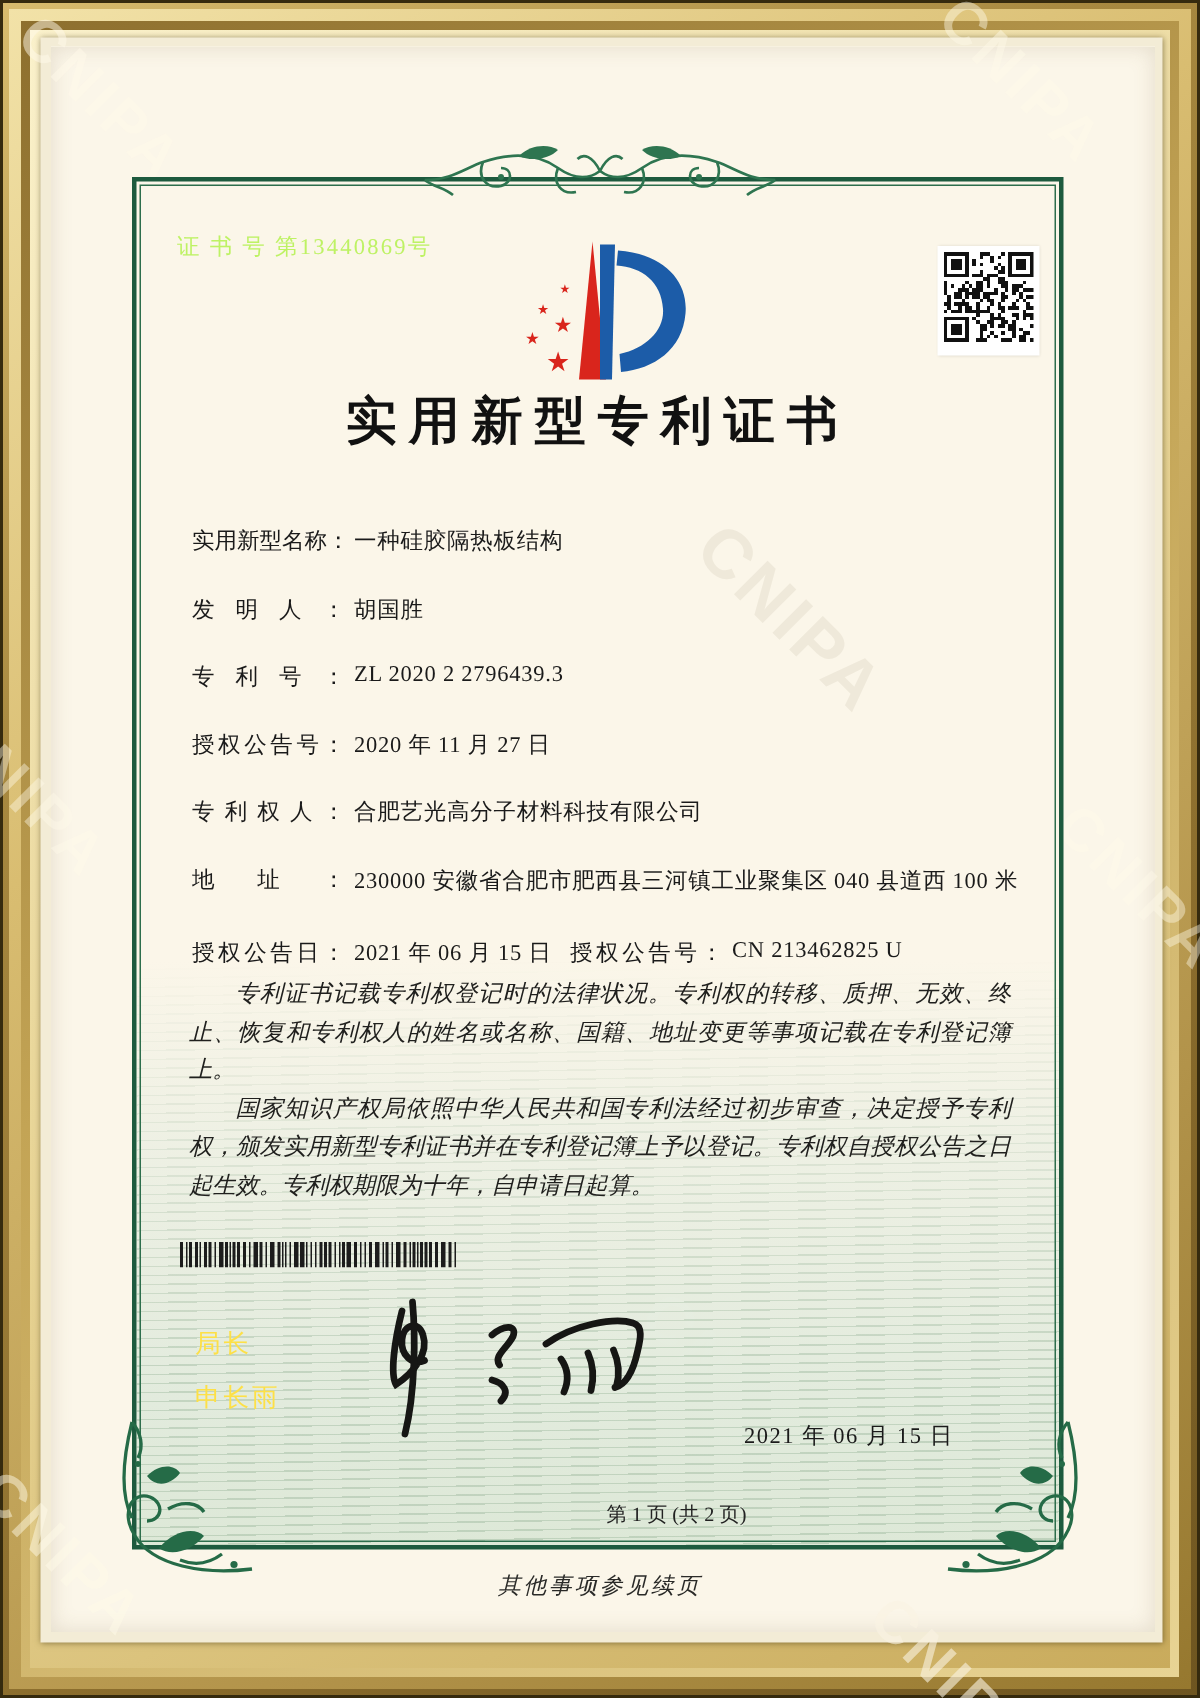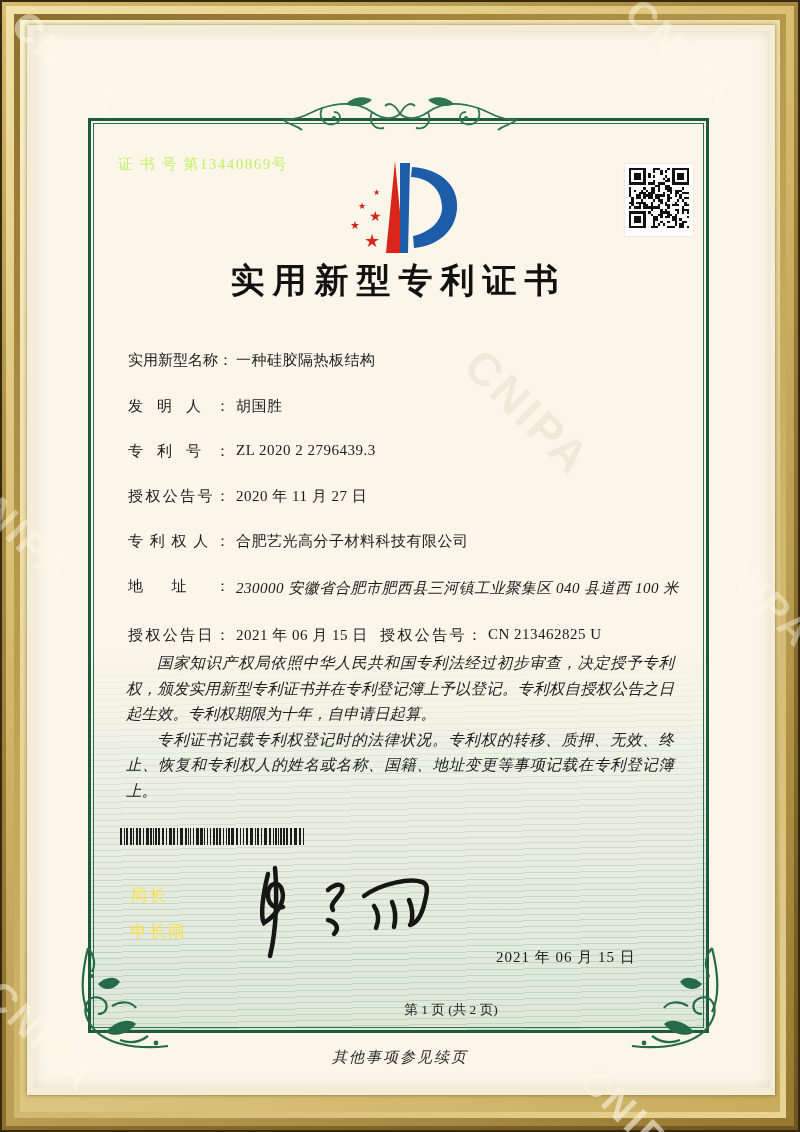--- a/index.html
+++ b/index.html
@@ -33,21 +33,21 @@
   .orn { position:absolute; pointer-events:none; }
 
   
   .abs { position:absolute; }
   .cert-no { font-size:15px; letter-spacing:1.5px; color:#bef264; }
   .title { left:88px; width:621px; text-align:center; font-size:34px; font-weight:bold; letter-spacing:8px; color:#111; }
   .frow { font-size:15px; color:#1a1a1a; white-space:nowrap; }
   .f-label { display:inline-block; width:102px; text-align:justify; text-align-last:justify; vertical-align:top; }
   .f-value { display:inline-block; margin-left:6px; letter-spacing:.5px; }
   .f-wrap { white-space:normal; width:560px; }
-  .f-wrap .f-value { width:448px; line-height:23px;font-style:italic; }
+  .f-wrap .f-value { width:448px; line-height:23px; }
   .body-text { left:126px; width:548px; font-size:15.5px; line-height:25.5px; color:#20201e; text-align:justify; font-style:italic; }
   .body-text p { text-indent:2em; }
   .sig-label { font-size:17px; color:#fde047; letter-spacing:2px; }
   .small-serif { font-size:13.5px; color:#222; }
   .date-line { font-size:15px; color:#1a1a1a; letter-spacing:1px; }
   .footer-note { left:88px; width:624px; text-align:center; font-size:15px; font-style:italic; letter-spacing:2px; color:#2a2a28; }
   .page-line { left:88px; width:726px; text-align:center; }
 
   .qr-box { background:#fff; padding:4px; box-shadow:0 0 2px rgba(0,0,0,.12); }
   .logo-stars text { font-family:"DejaVu Sans",sans-serif; }
@@ -373,22 +373,22 @@
   </div>
 
   <div class="abs frow" style="left:128px;top:626px">
     <span class="f-label">授权公告日：</span><span class="f-value">2021 年 06 月 15 日</span>
   </div>
   <div class="abs frow" style="left:380px;top:626px">
     <span class="f-label">授权公告号：</span><span class="f-value">CN 213462825 U</span>
   </div>
 
   <div class="abs body-text" style="top:650px">
+    <p>专利证书记载专利权登记时的法律状况。专利权的转移、质押、无效、终止、恢复和专利权人的姓名或名称、国籍、地址变更等事项记载在专利登记簿上。</p>
     <p>国家知识产权局依照中华人民共和国专利法经过初步审查，决定授予专利权，颁发实用新型专利证书并在专利登记簿上予以登记。专利权自授权公告之日起生效。专利权期限为十年，自申请日起算。</p>
-    <p>专利证书记载专利权登记时的法律状况。专利权的转移、质押、无效、终止、恢复和专利权人的姓名或名称、国籍、地址变更等事项记载在专利登记簿上。</p>
   </div>
 
   <svg class="abs" style="left:120px;top:828px" width="188" height="17" viewBox="0 0 188 17" preserveAspectRatio="none">
       <rect x="0" y="0" width="2" height="17" fill="#1c1c1c"></rect>
       <rect x="4" y="0" width="1" height="17" fill="#1c1c1c"></rect>
       <rect x="6" y="0" width="2" height="17" fill="#1c1c1c"></rect>
       <rect x="10" y="0" width="2" height="17" fill="#1c1c1c"></rect>
       <rect x="13" y="0" width="1" height="17" fill="#1c1c1c"></rect>
       <rect x="16" y="0" width="2" height="17" fill="#1c1c1c"></rect>
       <rect x="19" y="0" width="2" height="17" fill="#1c1c1c"></rect>

